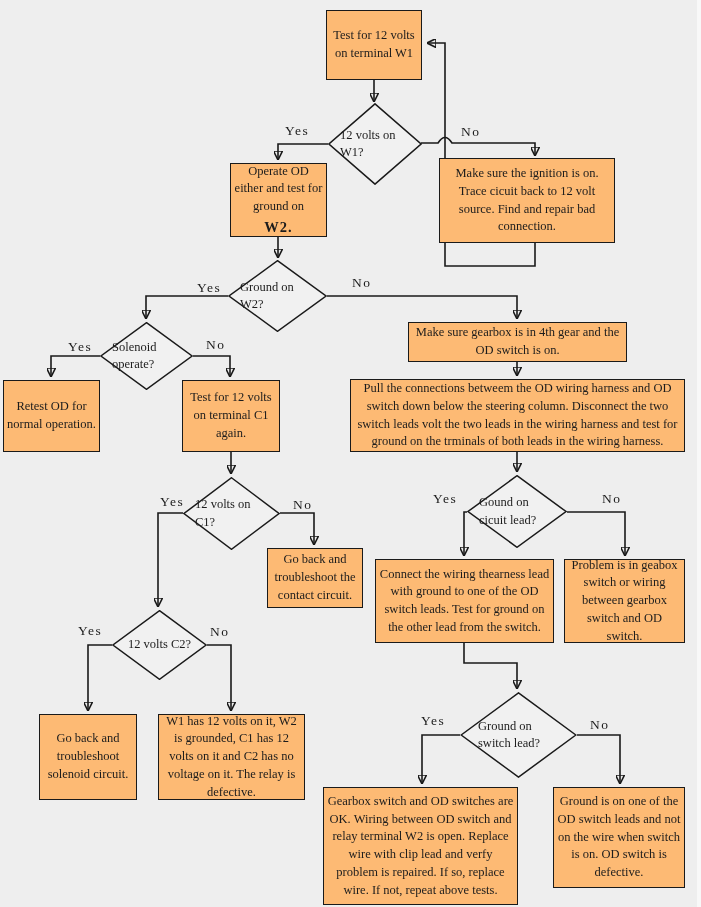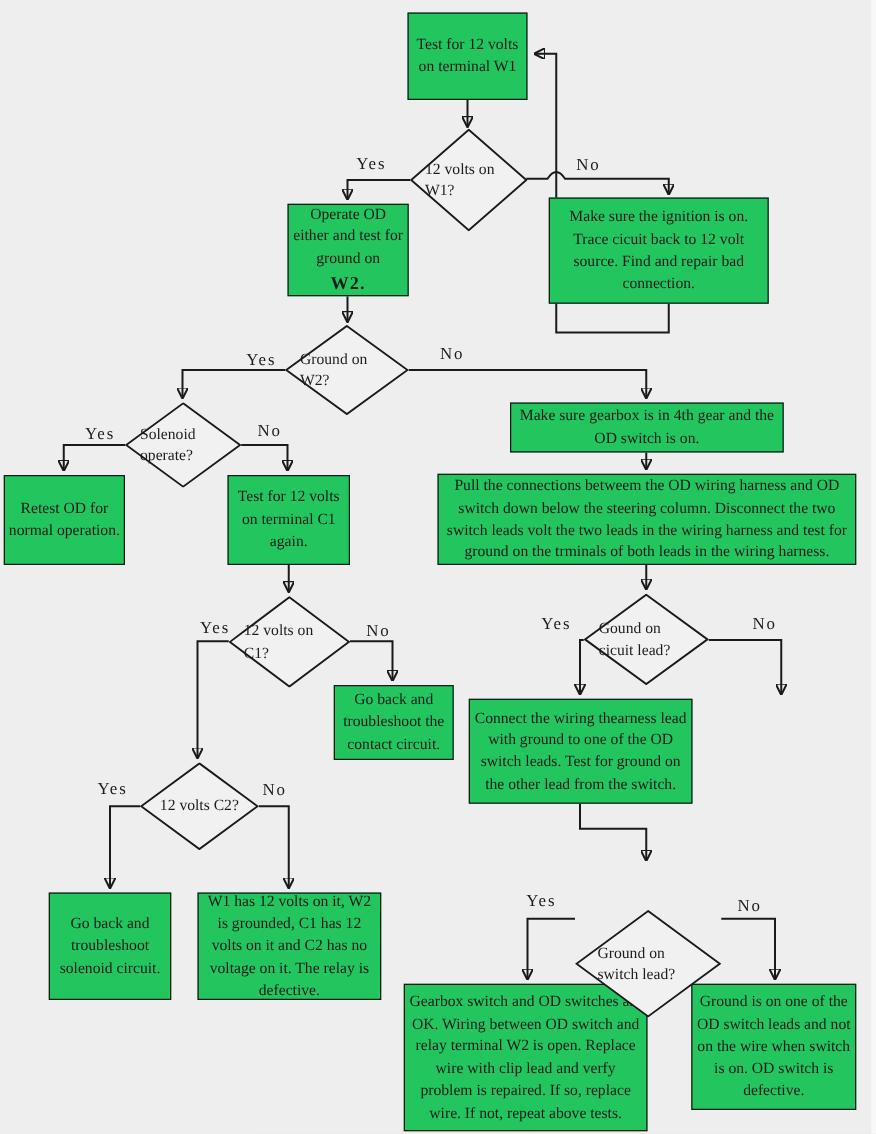--- a/index.html
+++ b/index.html
@@ -18,21 +18,21 @@
     background:#f8f8f8;
   }
   #connectors{
     position:absolute;left:0;top:0;z-index:1;
   }
   #connectors path{
     fill:none;stroke:#1a1a1a;stroke-width:1.6;
   }
   .box{
     position:absolute;z-index:2;
-    background:#22c55e;
+    background:#fdba74;
     border:1.6px solid #1a1a1a;
     box-sizing:border-box;
     display:flex;align-items:center;justify-content:center;
     text-align:center;
     font-size:12.5px;line-height:1.42;color:#1c1c1c;
     padding:2px 3px;
   }
   .diamond{
     position:absolute;z-index:2;
     display:flex;align-items:center;justify-content:center;
@@ -118,20 +118,23 @@
   </div>
 
   <div class="box" style="left:267px;top:548px;width:96px;height:60px">
     <span>Go back and troubleshoot the contact circuit.</span>
   </div>
 
   <div class="box" style="left:375px;top:559px;width:179px;height:84px">
     <span>Connect the wiring thearness lead with ground to one of the OD switch leads.  Test for ground on the other lead from the switch.</span>
   </div>
 
+  <div class="box" style="left:564px;top:559px;width:121px;height:84px">
+    <span>Problem is in geabox switch or wiring between gearbox switch and OD switch.</span>
+  </div>
 
   <div class="box" style="left:39px;top:714px;width:98px;height:86px">
     <span>Go back and troubleshoot solenoid circuit.</span>
   </div>
 
   <div class="box" style="left:158px;top:714px;width:147px;height:86px">
     <span>W1 has 12 volts on it, W2 is grounded, C1 has 12 volts on it and C2 has no voltage on it.   The relay is defective.</span>
   </div>
 
   <div class="box" style="left:323px;top:787px;width:195px;height:118px">
@@ -177,21 +180,21 @@
     <span class="dtext">Gound on cicuit lead?</span>
   </div>
 
   <div class="diamond" style="left:112px;top:610px;width:95px;height:70px">
     <svg viewBox="0 0 100 100" preserveAspectRatio="none">
         <polygon points="50,1 99,50 50,99 1,50" vector-effect="non-scaling-stroke"></polygon>
       </svg>
     <span class="dtext" style="padding:0 6px">12 volts C2?</span>
   </div>
 
-  <div class="diamond" style="left:460px;top:728px;width:117px;height:86px">
+  <div class="diamond" style="left:460px;top:692px;width:117px;height:86px">
     <svg viewBox="0 0 100 100" preserveAspectRatio="none">
         <polygon points="50,1 99,50 50,99 1,50" vector-effect="non-scaling-stroke"></polygon>
       </svg>
     <span class="dtext" style="padding:0 18px">Ground on switch lead?</span>
   </div>
 
   <div class="elabel" style="left:285px;top:123px">Yes</div>
   <div class="elabel" style="left:461px;top:124px">No</div>
   <div class="elabel" style="left:197px;top:280px">Yes</div>
   <div class="elabel" style="left:352px;top:275px">No</div>

